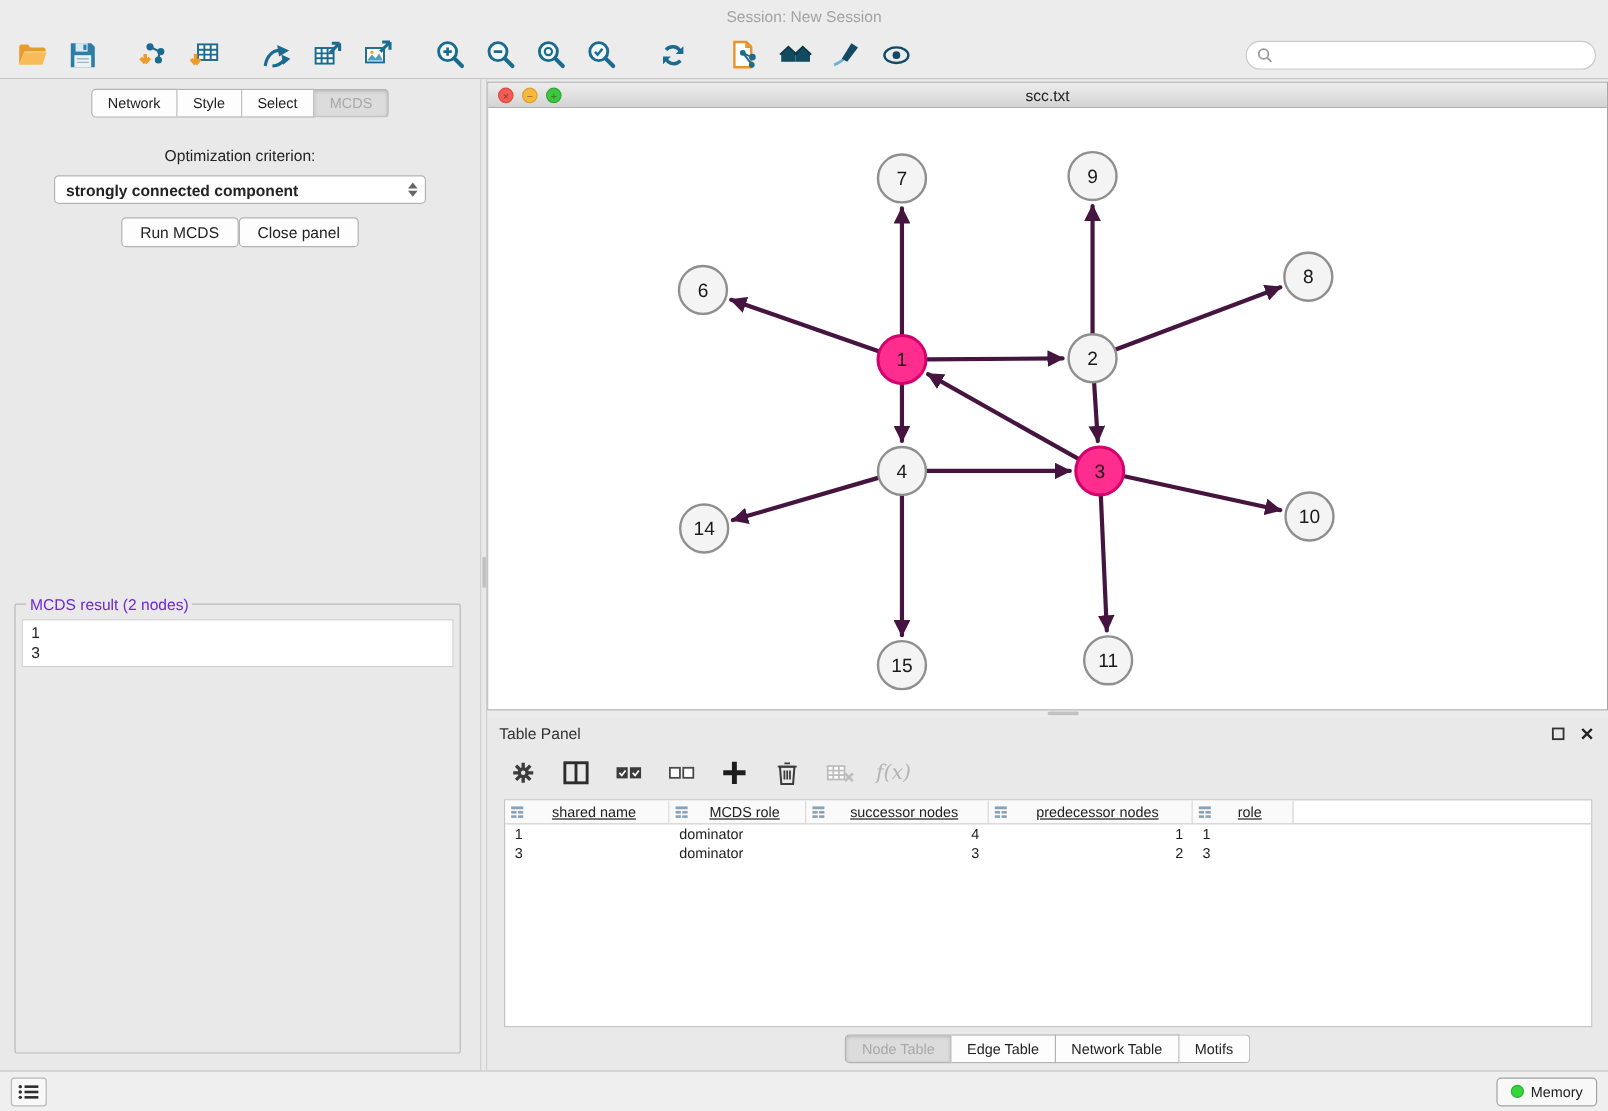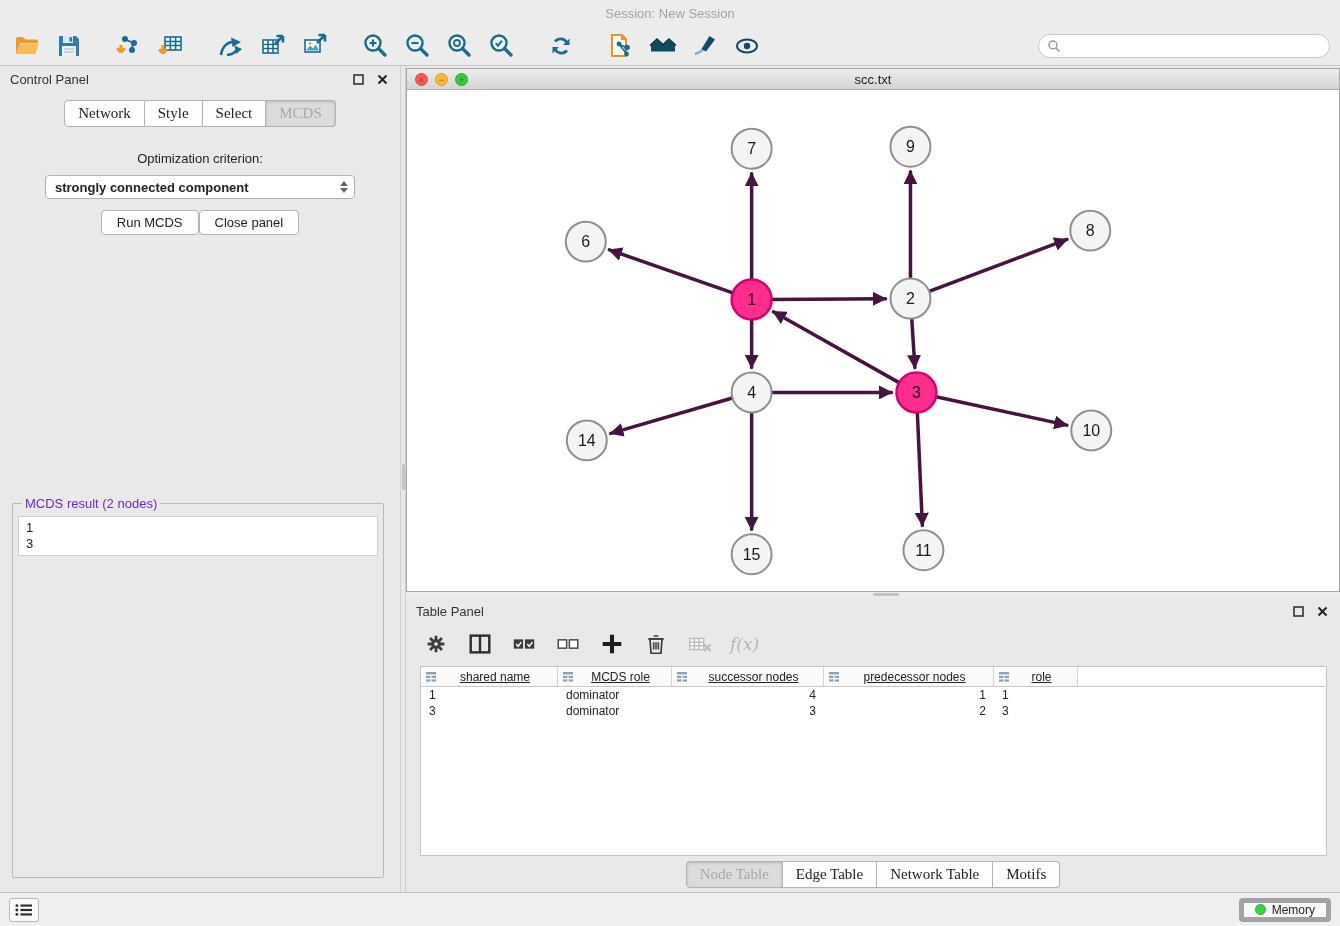--- a/index.html
+++ b/index.html
@@ -22,21 +22,21 @@
   
   .main { position:absolute; top:66px; left:0; right:0; bottom:34px; display:flex; }
 
   
   .control-panel { width:400px; background:#e9e9e9; display:flex; flex-direction:column; }
   .panel-header { height:26px; display:flex; align-items:center; padding:0 10px; font-size:13px; color:#333; }
   .panel-header .spacer { flex:1; }
   .panel-hicon { width:16px; height:16px; display:flex; align-items:center; justify-content:center; margin-left:8px; }
 
   .seg { display:flex; justify-content:center; }
-  .seg .seg-btn { background:#fdfdfd; border:1px solid #b3b3b3; border-left:none; padding:4px 13px; font-size:15px; color:#222; font-family:Liberation Serif, serif; }
+  .seg .seg-btn { background:#fdfdfd; border:1px solid #b3b3b3; border-left:none; padding:4px 13px; font-size:12px; color:#222; font-family:Liberation Sans, sans-serif; }
   .seg .seg-btn:first-child { border-left:1px solid #b3b3b3; border-radius:4px 0 0 4px; }
   .seg .seg-btn:last-child { border-radius:0 4px 4px 0; }
   .seg .seg-btn.active { background:#dcdcdc; color:#a8a8a8; box-shadow:inset 0 1px 3px rgba(0,0,0,.18); }
 
   .cp-tabs { margin-top:8px; }
   .opt-label { text-align:center; margin-top:24px; font-size:13px; }
   .dropdown { width:310px; height:24px; margin:9px auto 0; background:#fff; border:1px solid #b4b4b4; border-radius:4px; display:flex; align-items:center; padding:0 6px 0 9px; font-size:13px;font-weight:bold; }
   .dropdown .dd-label { flex:1; white-space:nowrap; overflow:hidden; }
   .dd-arrows { display:flex; flex-direction:column; align-items:center; gap:2px; }
   .dd-arrows i { display:block; width:0; height:0; border-left:4px solid transparent; border-right:4px solid transparent; }
@@ -80,21 +80,21 @@
   .th .th-label { flex:1; text-align:center;text-decoration:underline; }
   .trow { display:flex; height:16px; font-size:12px; align-items:center; }
   .td { padding:0 8px; white-space:nowrap; overflow:hidden; }
   .c0 { width:137px; } .c1 { width:114px; } .c2 { width:152px; text-align:right; } .c3 { width:170px; text-align:right; } .c4 { width:84px; }
 
   .tp-tabs { height:36px; display:flex; align-items:center; justify-content:center; }
 
   
   .statusbar { position:absolute; left:0; right:0; bottom:0; height:34px; background:#efefef; border-top:1px solid #c3c3c3; display:flex; align-items:center; padding:0 9px; }
   .sb-btn { width:30px; height:24px; background:#f8f8f8; border:1px solid #b9b9b9; border-radius:3px; display:flex; align-items:center; justify-content:center; }
-  .memory-btn { margin-left:auto; height:24px; background:#f8f8f8; border:5px solid #a3a3a3; border-radius:4px; display:flex; align-items:center; gap:6px; padding:0 11px; font-size:12px; color:#222; }
+  .memory-btn { margin-left:auto; height:24px; background:#f8f8f8; border:1px solid #a3a3a3; border-radius:4px; display:flex; align-items:center; gap:6px; padding:0 11px; font-size:12px; color:#222; }
   .memory-dot { width:11px; height:11px; border-radius:50%; background:#35d63c; border:1px solid #27b32e; }
 </style>
 </head>
 <body>
 
 <div class="window">
 
   <div class="titlebar">
     <span class="title">Session: New Session</span>
   </div>
@@ -247,34 +247,20 @@
         <circle cx="6" cy="6" r="4" stroke="#999" fill="none" stroke-width="1.5"></circle>
         <path d="M9 9l3.5 3.5" stroke="#999" stroke-width="1.5"></path>
       </svg>
       <input type="text" placeholder="" style="">
     </div>
   </div>
 
   <div class="main">
 
     <div class="control-panel">
-      <div class="panel-header">
-        <span>Control Panel</span>
-        <span class="spacer"></span>
-        <span class="panel-hicon">
-          <svg width="11" height="11" viewBox="0 0 11 11">
-              <rect x="1" y="1" width="9" height="9" fill="none" stroke="#333" stroke-width="1.6"></rect>
-            </svg>
-        </span>
-        <span class="panel-hicon">
-          <svg width="11" height="11" viewBox="0 0 11 11">
-              <path d="M1.5 1.5l8 8M9.5 1.5l-8 8" stroke="#222" stroke-width="2"></path>
-            </svg>
-        </span>
-      </div>
 
       <div class="seg cp-tabs">
         <button class="seg-btn">Network</button>
         <button class="seg-btn">Style</button>
         <button class="seg-btn">Select</button>
         <button class="seg-btn active">MCDS</button>
       </div>
 
       <div class="opt-label">Optimization criterion:</div>
 

